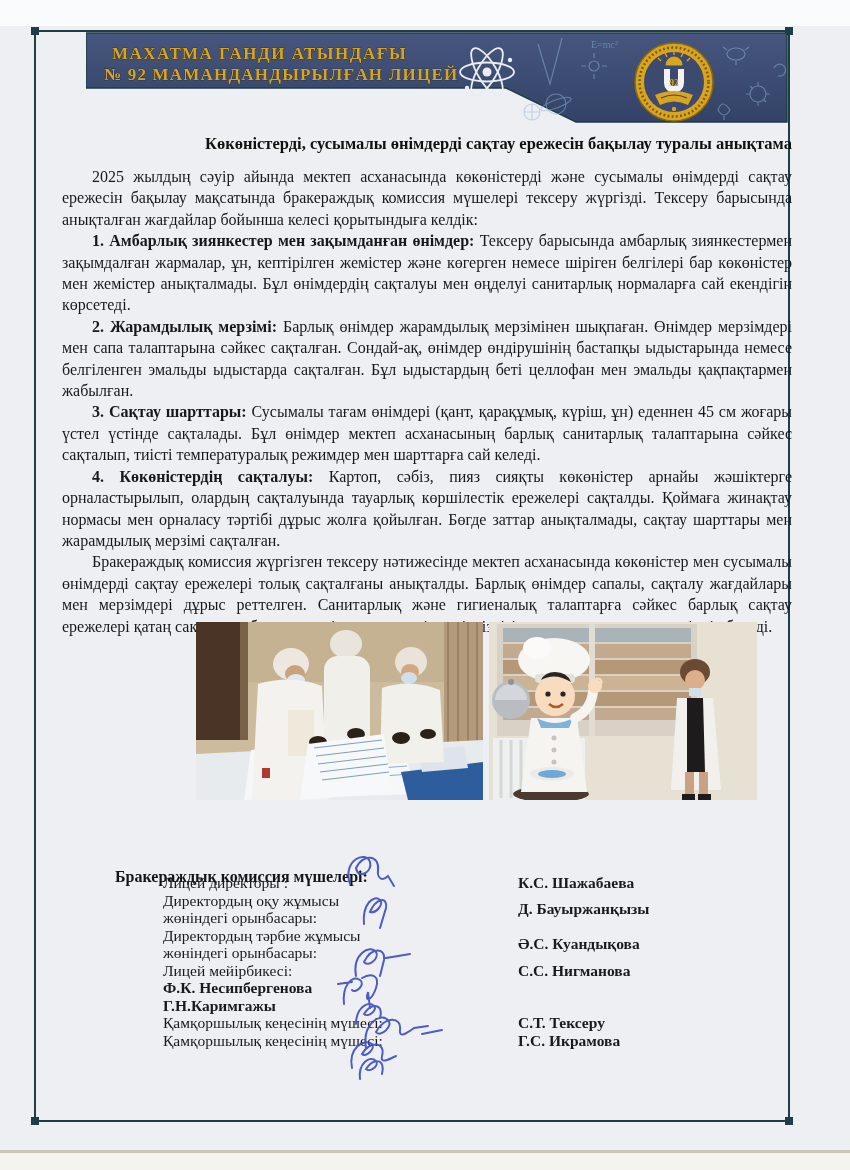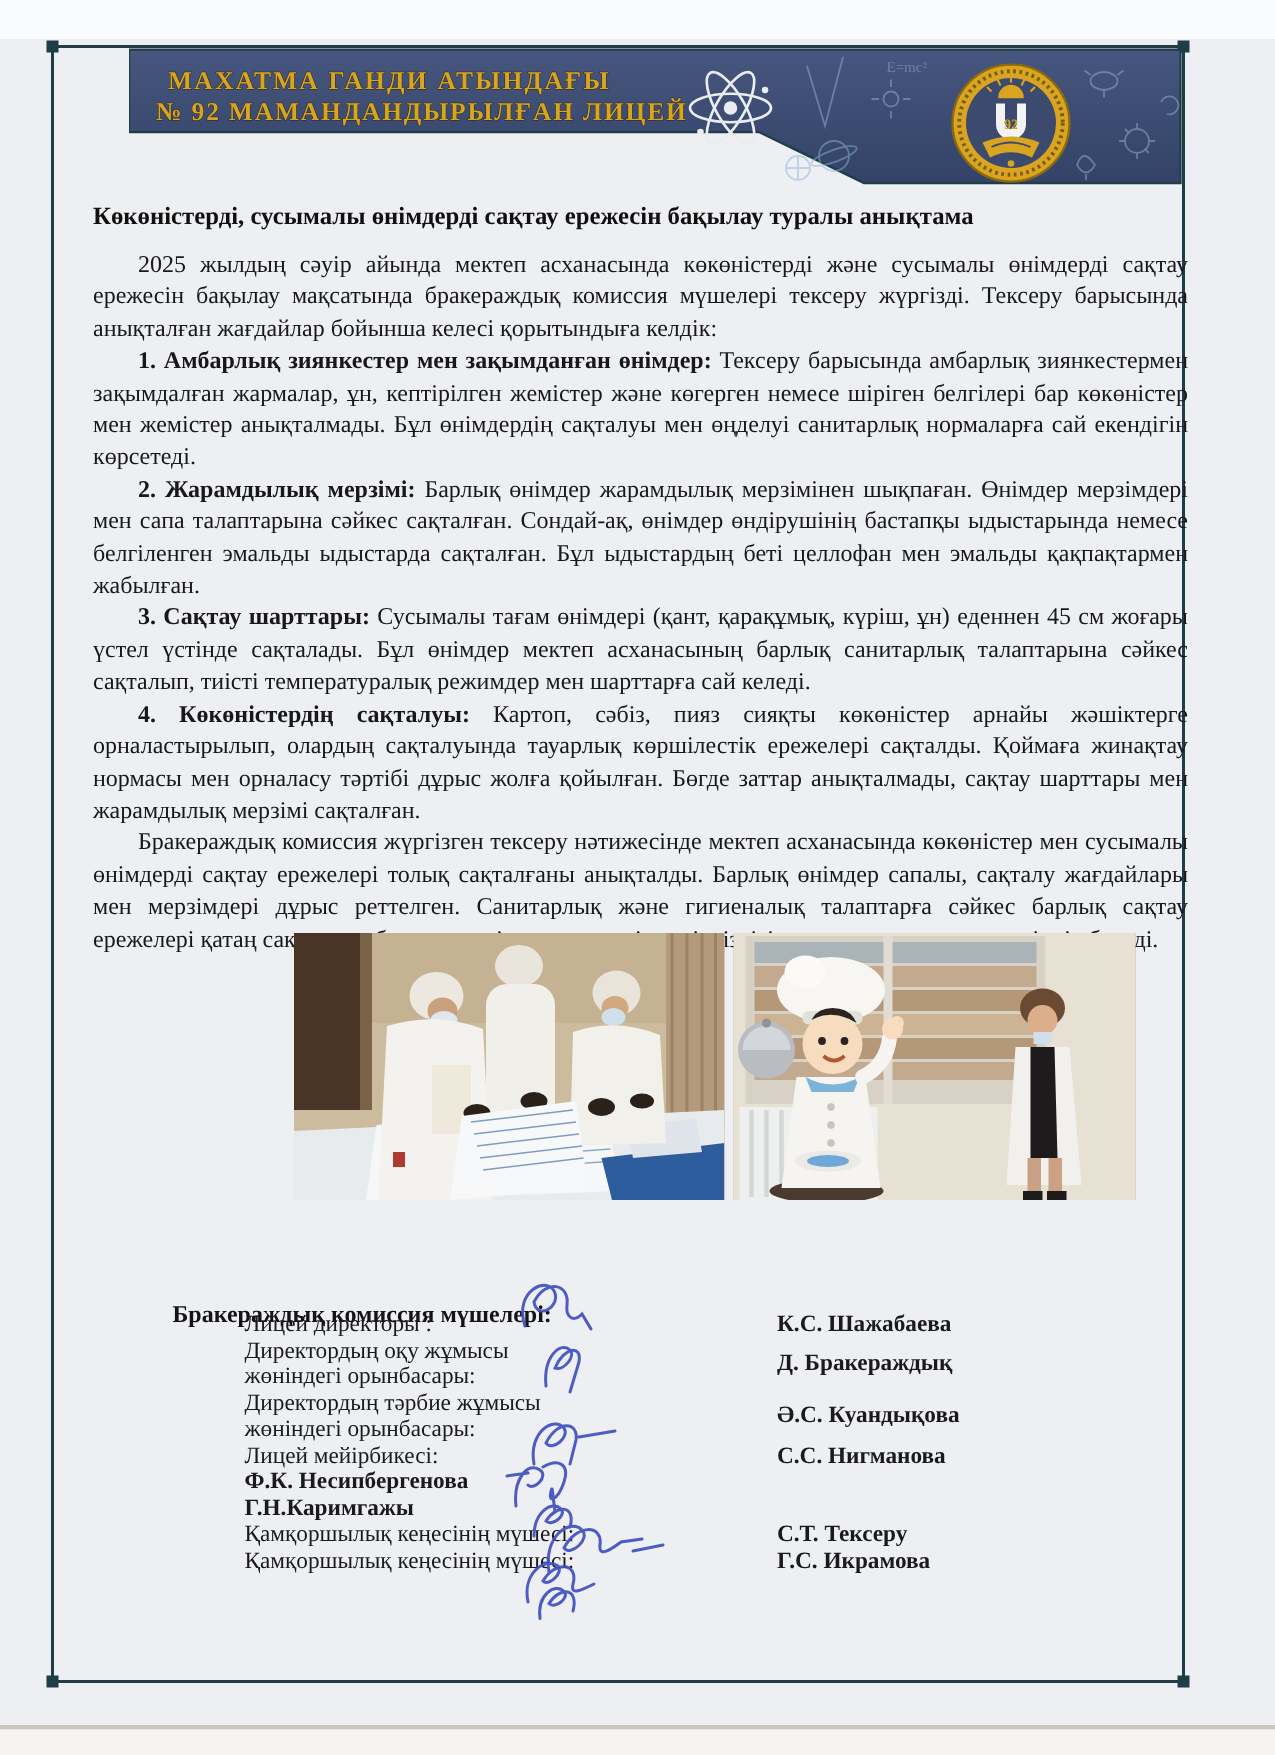--- a/index.html
+++ b/index.html
@@ -16,21 +16,21 @@
   
   .frame{position:absolute;left:34px;top:30px;width:752px;height:1088px;border:2.5px solid #1e3d46;}
   .knob{position:absolute;width:8px;height:8px;background:#1e3d46;}
   .knob.tl{left:-5px;top:-5px}.knob.tr{right:-5px;top:-5px}
   .knob.bl{left:-5px;bottom:-5px}.knob.br{right:-5px;bottom:-5px}
 
   .banner{position:absolute;left:86px;top:32px;width:702px;height:94px;}
 
   .doc-title{
     position:absolute;left:62px;top:134px;width:730px;
-    text-align:left;font-weight:bold;font-size:16.5px;color:#10100f;
+    text-align:right;font-weight:bold;font-size:16.5px;color:#10100f;
   }
   .body-text{position:absolute;left:62px;top:166px;width:730px;}
   .para{
     margin:0;text-align:justify;font-size:16px;line-height:21.4px;
     text-indent:30px;color:#18181c;
   }
   .para .lead{font-weight:bold;}
 
   .photos{position:absolute;left:196px;top:622px;width:561px;height:178px;display:flex;gap:6px;}
   .photo{flex:none;overflow:hidden;background:#cbb89a;}
@@ -229,21 +229,21 @@
 <div class="commission-heading">Бракераждық комиссия мүшелері:</div>
 
 <div class="members">
   <div class="member-row">
     <div class="member-role">Лицей директоры :</div>
     <div class="member-name">К.С. Шажабаева</div>
   </div>
   <div class="member-row">
     <div class="member-role">Директордың  оқу жұмысы
  жөніндегі орынбасары:</div>
-    <div class="member-name">Д. Бракераждық</div>
+    <div class="member-name">Д. Бауыржанқызы</div>
   </div>
   <div class="member-row">
     <div class="member-role">Директордың  тәрбие жұмысы
 жөніндегі орынбасары:</div>
     <div class="member-name">Ә.С. Куандықова</div>
   </div>
   <div class="member-row">
     <div class="member-role">Лицей мейірбикесі:</div>
     <div class="member-name">С.С. Нигманова</div>
   </div>

